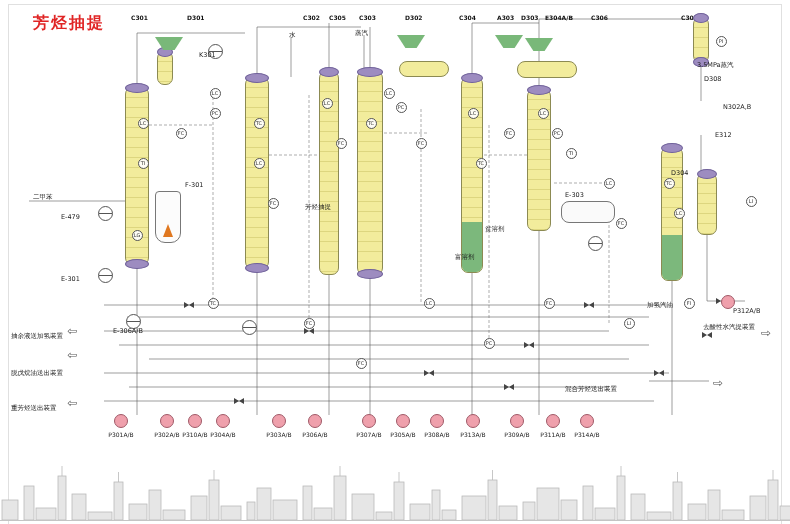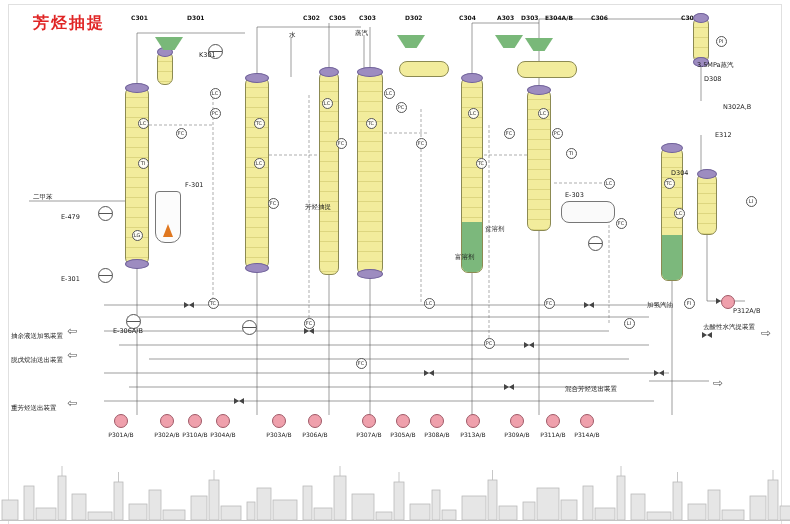--- a/index.html
+++ b/index.html
@@ -244,21 +244,21 @@
       <div class="lbl" style="left: 695px; top: 70px;">D308</div>
       <div class="lbl" style="left: 714px; top: 98px;">N302A,B</div>
       <div class="lbl" style="left: 706px; top: 126px;">E312</div>
       <div class="lbl" style="left: 662px; top: 164px;">D304</div>
       <div class="lbl" style="left: 724px; top: 302px;">P312A/B</div>
       <div class="lbl" style="left: 694px; top: 318px;">去酸性水汽提装置</div>
       <div class="lbl" style="left: 556px; top: 380px;">混合芳烃送出装置</div>
       <div class="arrow" style="left: 58px; top: 320px;">⇦</div>
       <div class="lbl" style="left: 2px; top: 327px;">抽余液送加氢装置</div>
       <div class="arrow" style="left: 58px; top: 344px;">⇦</div>
-      <div class="lbl" style="left: 2px; top: 351px;">脱戊烷油送出装置</div>
+      <div class="lbl" style="left: 2px; top: 364px;">脱戊烷油送出装置</div>
       <div class="arrow" style="left: 58px; top: 392px;">⇦</div>
       <div class="lbl" style="left: 2px; top: 399px;">重芳烃送出装置</div>
       <div class="arrow" style="left: 704px; top: 372px;">⇨</div>
       <div class="arrow" style="left: 752px; top: 322px;">⇨</div>
     </div>
   <svg id="skyline" width="790" height="62" viewBox="0 0 790 62">
       <rect x="2" y="40" width="16" height="20" fill="#e6e6e6" stroke="#b9b9b9" stroke-width="0.8"></rect>
       <rect x="24" y="26" width="10" height="34" fill="#e6e6e6" stroke="#b9b9b9" stroke-width="0.8"></rect>
       <rect x="36" y="48" width="20" height="12" fill="#e6e6e6" stroke="#b9b9b9" stroke-width="0.8"></rect>
       <rect x="58" y="16" width="8" height="44" fill="#e6e6e6" stroke="#b9b9b9" stroke-width="0.8"></rect>

